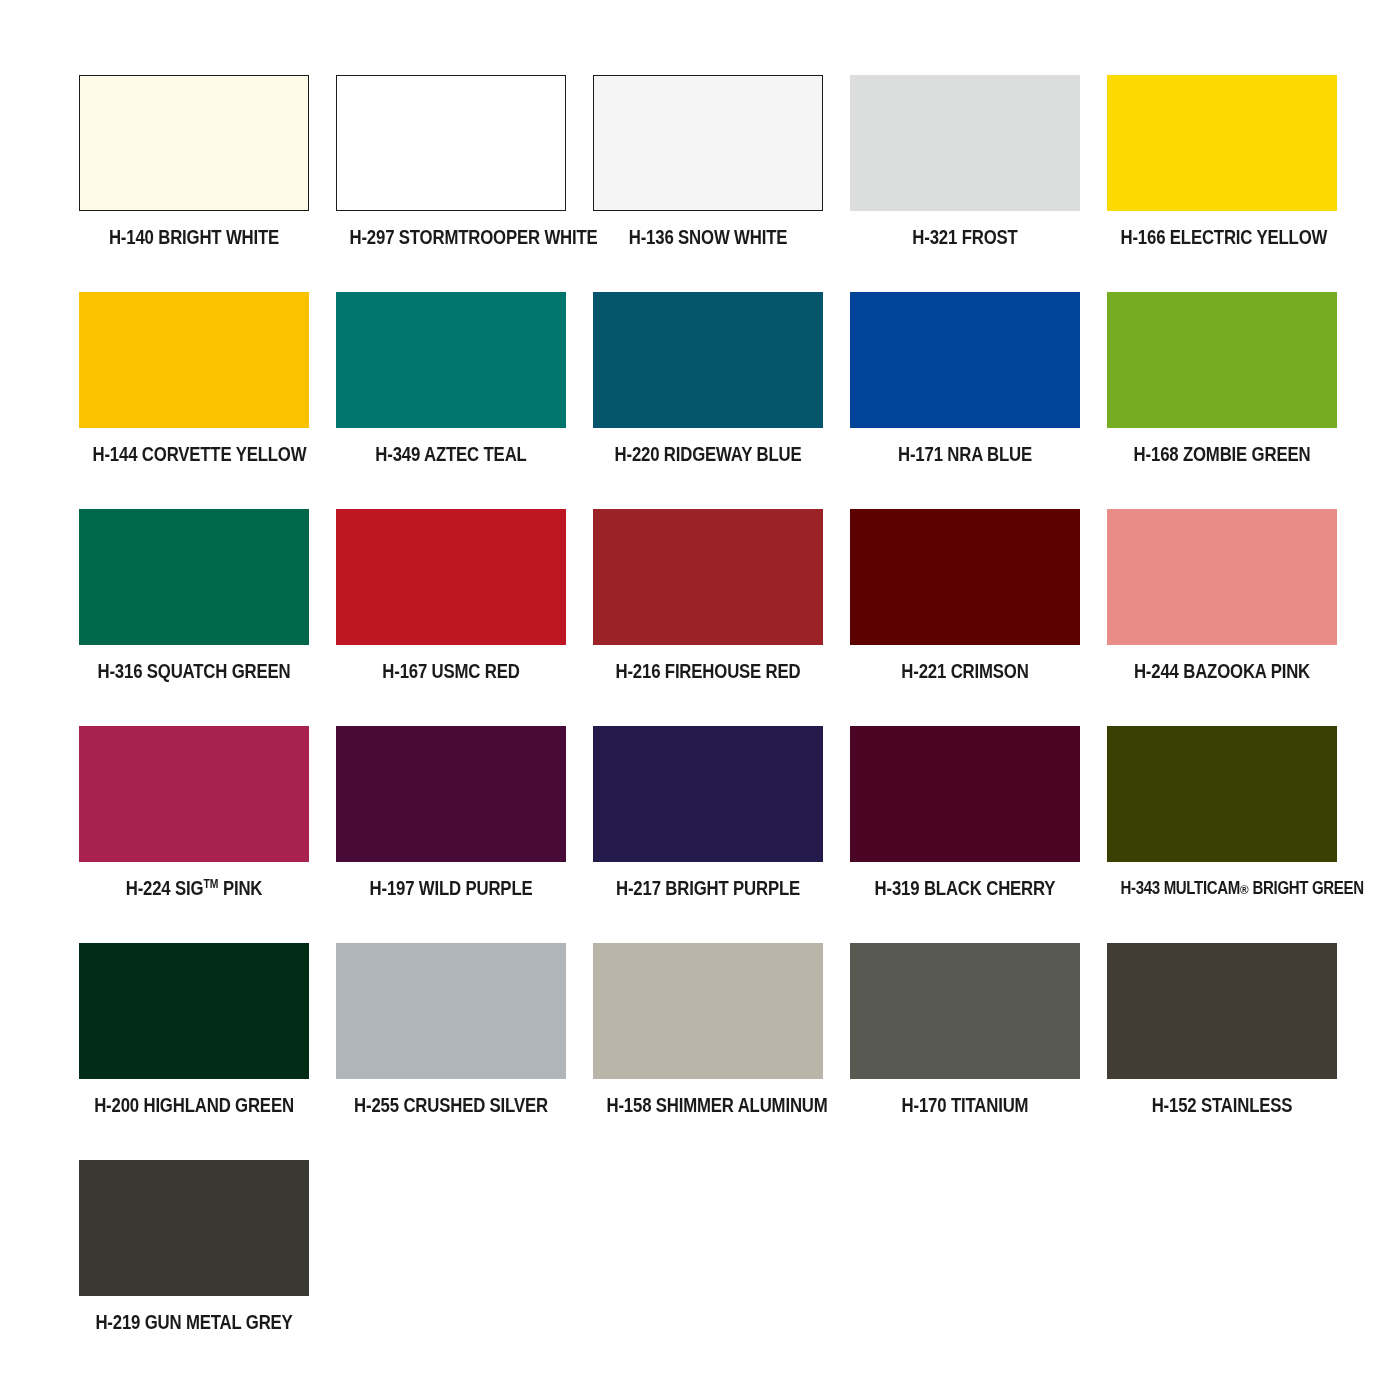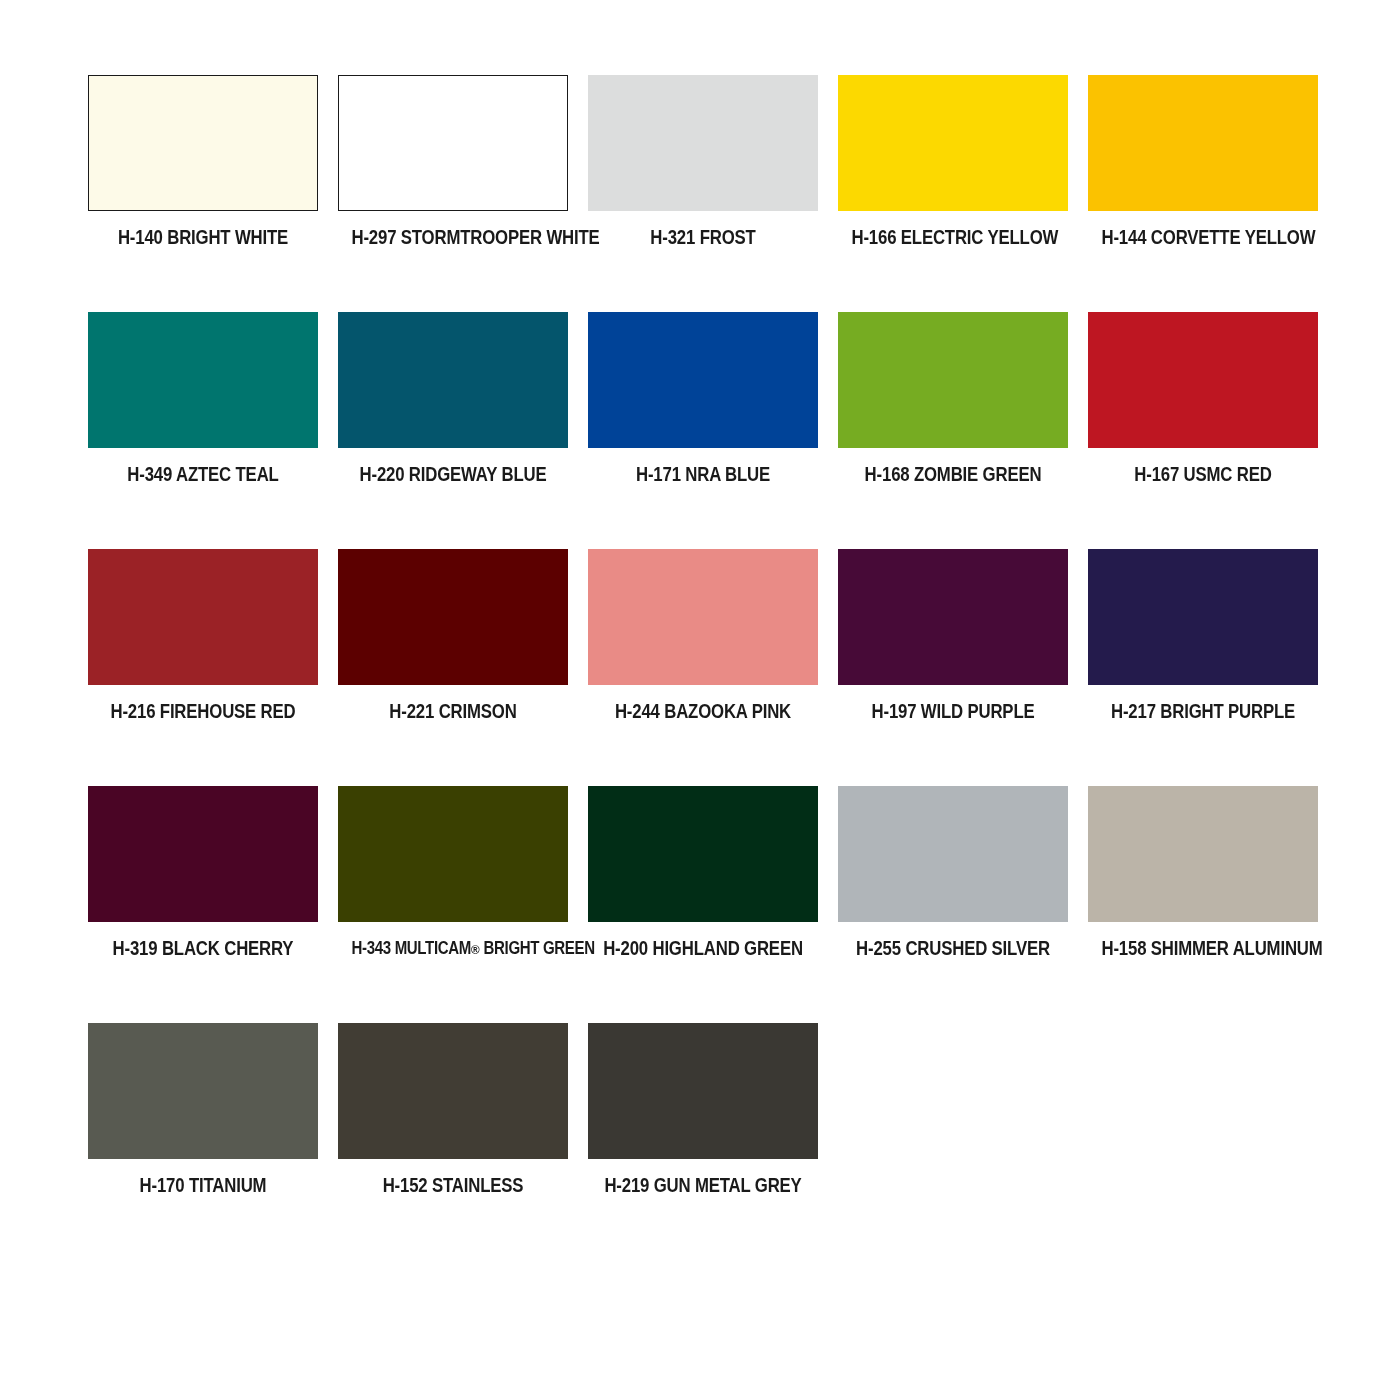--- a/index.html
+++ b/index.html
@@ -9,28 +9,27 @@
   }
   body {
     width: 1400px;
     height: 1400px;
     font-family: "Liberation Sans", sans-serif;
     -webkit-font-smoothing: antialiased;
   }
 
   #swatch-grid {
     position: absolute;
-    left: 88px;
+    left: 79px;
     top: 75px;
     width: 1258px;
     display: grid;
     grid-template-columns: repeat(5, 230px);
     grid-column-gap: 27px;
     grid-row-gap: 0px;
-    gap: 20px;
   }
 
   .swatch-cell {
     width: 230px;
     height: 217px;
     box-sizing: border-box;
     display: flex;
     flex-direction: column;
     align-items: center;
   }
@@ -85,20 +84,24 @@
 <div id="swatch-grid">
     <div class="swatch-cell">
       <div class="swatch-chip bordered" style="background: rgb(253, 250, 232);"></div>
       <div class="swatch-label">H-140 BRIGHT WHITE</div>
     </div>
     <div class="swatch-cell">
       <div class="swatch-chip bordered" style="background: rgb(255, 255, 255);"></div>
       <div class="swatch-label">H-297 STORMTROOPER WHITE</div>
     </div>
     <div class="swatch-cell">
+      <div class="swatch-chip bordered" style="background: rgb(245, 245, 245);"></div>
+      <div class="swatch-label">H-136 SNOW WHITE</div>
+    </div>
+    <div class="swatch-cell">
       <div class="swatch-chip" style="background: rgb(220, 221, 221);"></div>
       <div class="swatch-label">H-321 FROST</div>
     </div>
     <div class="swatch-cell">
       <div class="swatch-chip" style="background: rgb(252, 217, 0);"></div>
       <div class="swatch-label">H-166 ELECTRIC YELLOW</div>
     </div>
     <div class="swatch-cell">
       <div class="swatch-chip" style="background: rgb(251, 194, 0);"></div>
       <div class="swatch-label">H-144 CORVETTE YELLOW</div>
@@ -113,34 +116,42 @@
     </div>
     <div class="swatch-cell">
       <div class="swatch-chip" style="background: rgb(0, 67, 152);"></div>
       <div class="swatch-label">H-171 NRA BLUE</div>
     </div>
     <div class="swatch-cell">
       <div class="swatch-chip" style="background: rgb(118, 172, 34);"></div>
       <div class="swatch-label">H-168 ZOMBIE GREEN</div>
     </div>
     <div class="swatch-cell">
+      <div class="swatch-chip" style="background: rgb(0, 104, 74);"></div>
+      <div class="swatch-label">H-316 SQUATCH GREEN</div>
+    </div>
+    <div class="swatch-cell">
       <div class="swatch-chip" style="background: rgb(190, 22, 34);"></div>
       <div class="swatch-label">H-167 USMC RED</div>
     </div>
     <div class="swatch-cell">
       <div class="swatch-chip" style="background: rgb(155, 34, 38);"></div>
       <div class="swatch-label">H-216 FIREHOUSE RED</div>
     </div>
     <div class="swatch-cell">
       <div class="swatch-chip" style="background: rgb(92, 0, 0);"></div>
       <div class="swatch-label">H-221 CRIMSON</div>
     </div>
     <div class="swatch-cell">
       <div class="swatch-chip" style="background: rgb(233, 139, 134);"></div>
       <div class="swatch-label">H-244 BAZOOKA PINK</div>
+    </div>
+    <div class="swatch-cell">
+      <div class="swatch-chip" style="background: rgb(169, 34, 79);"></div>
+      <div class="swatch-label"><span>H-224 SIG</span><sup>TM</sup><span> PINK</span></div>
     </div>
     <div class="swatch-cell">
       <div class="swatch-chip" style="background: rgb(71, 10, 55);"></div>
       <div class="swatch-label">H-197 WILD PURPLE</div>
     </div>
     <div class="swatch-cell">
       <div class="swatch-chip" style="background: rgb(36, 27, 76);"></div>
       <div class="swatch-label">H-217 BRIGHT PURPLE</div>
     </div>
     <div class="swatch-cell">

